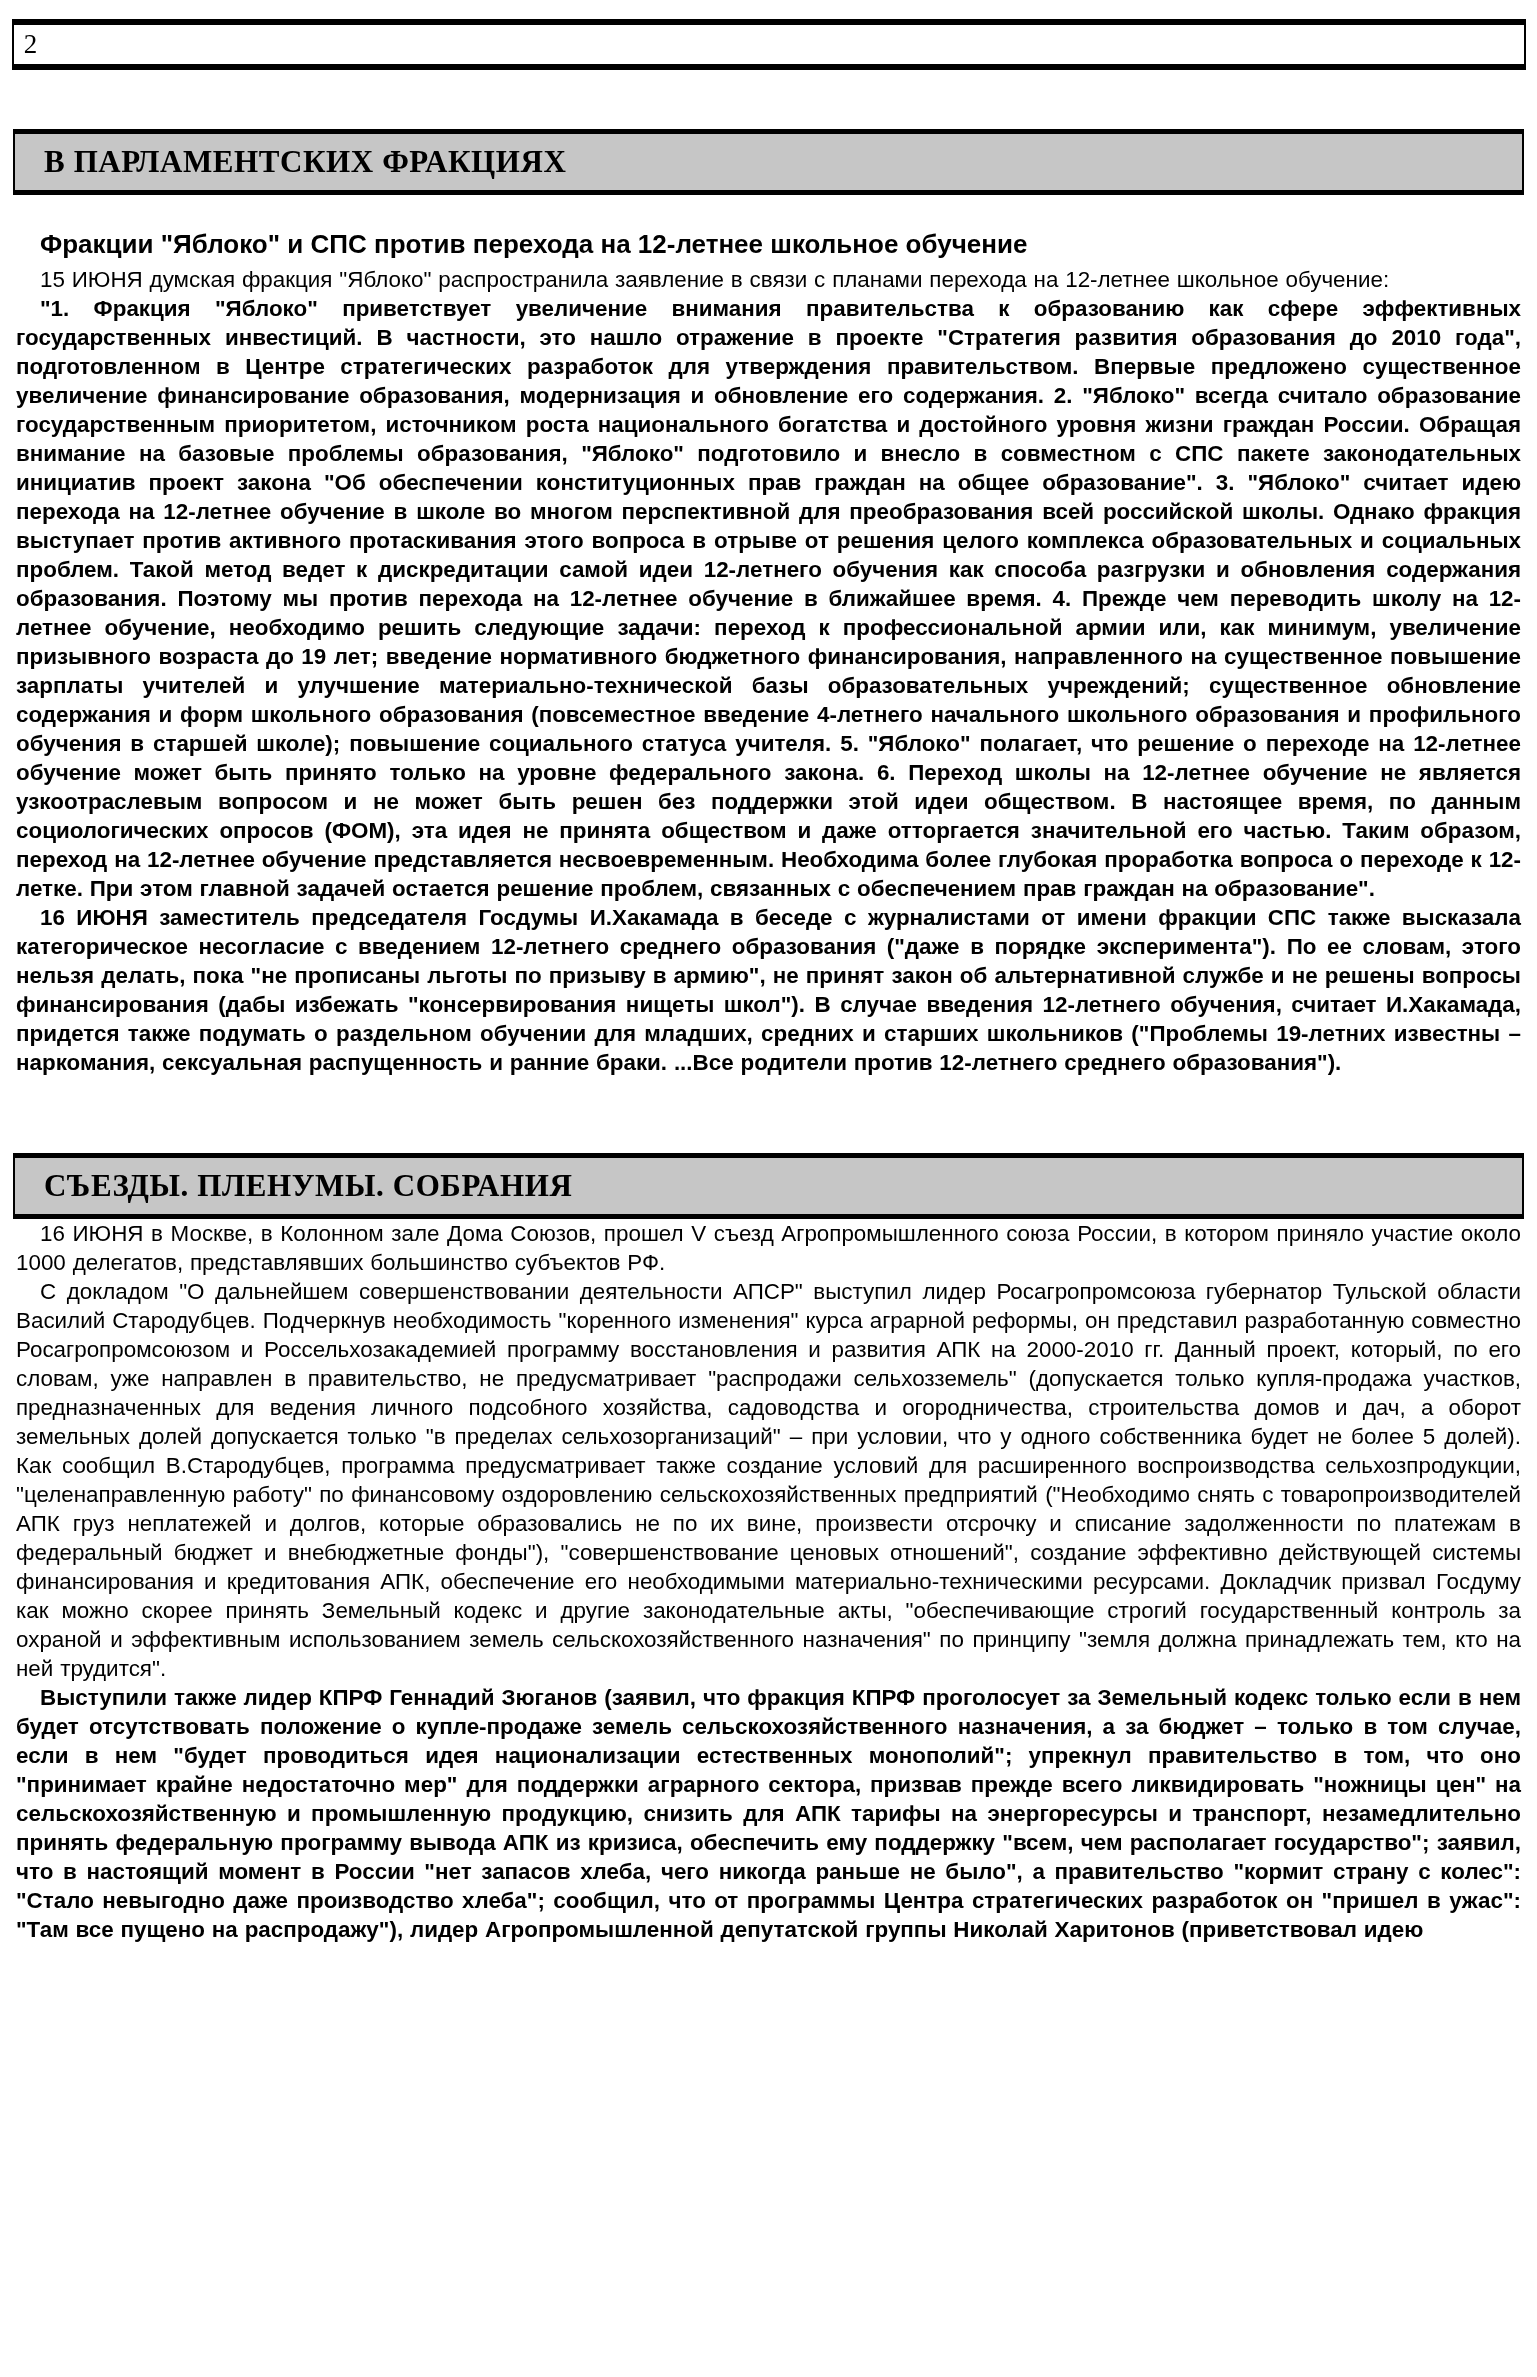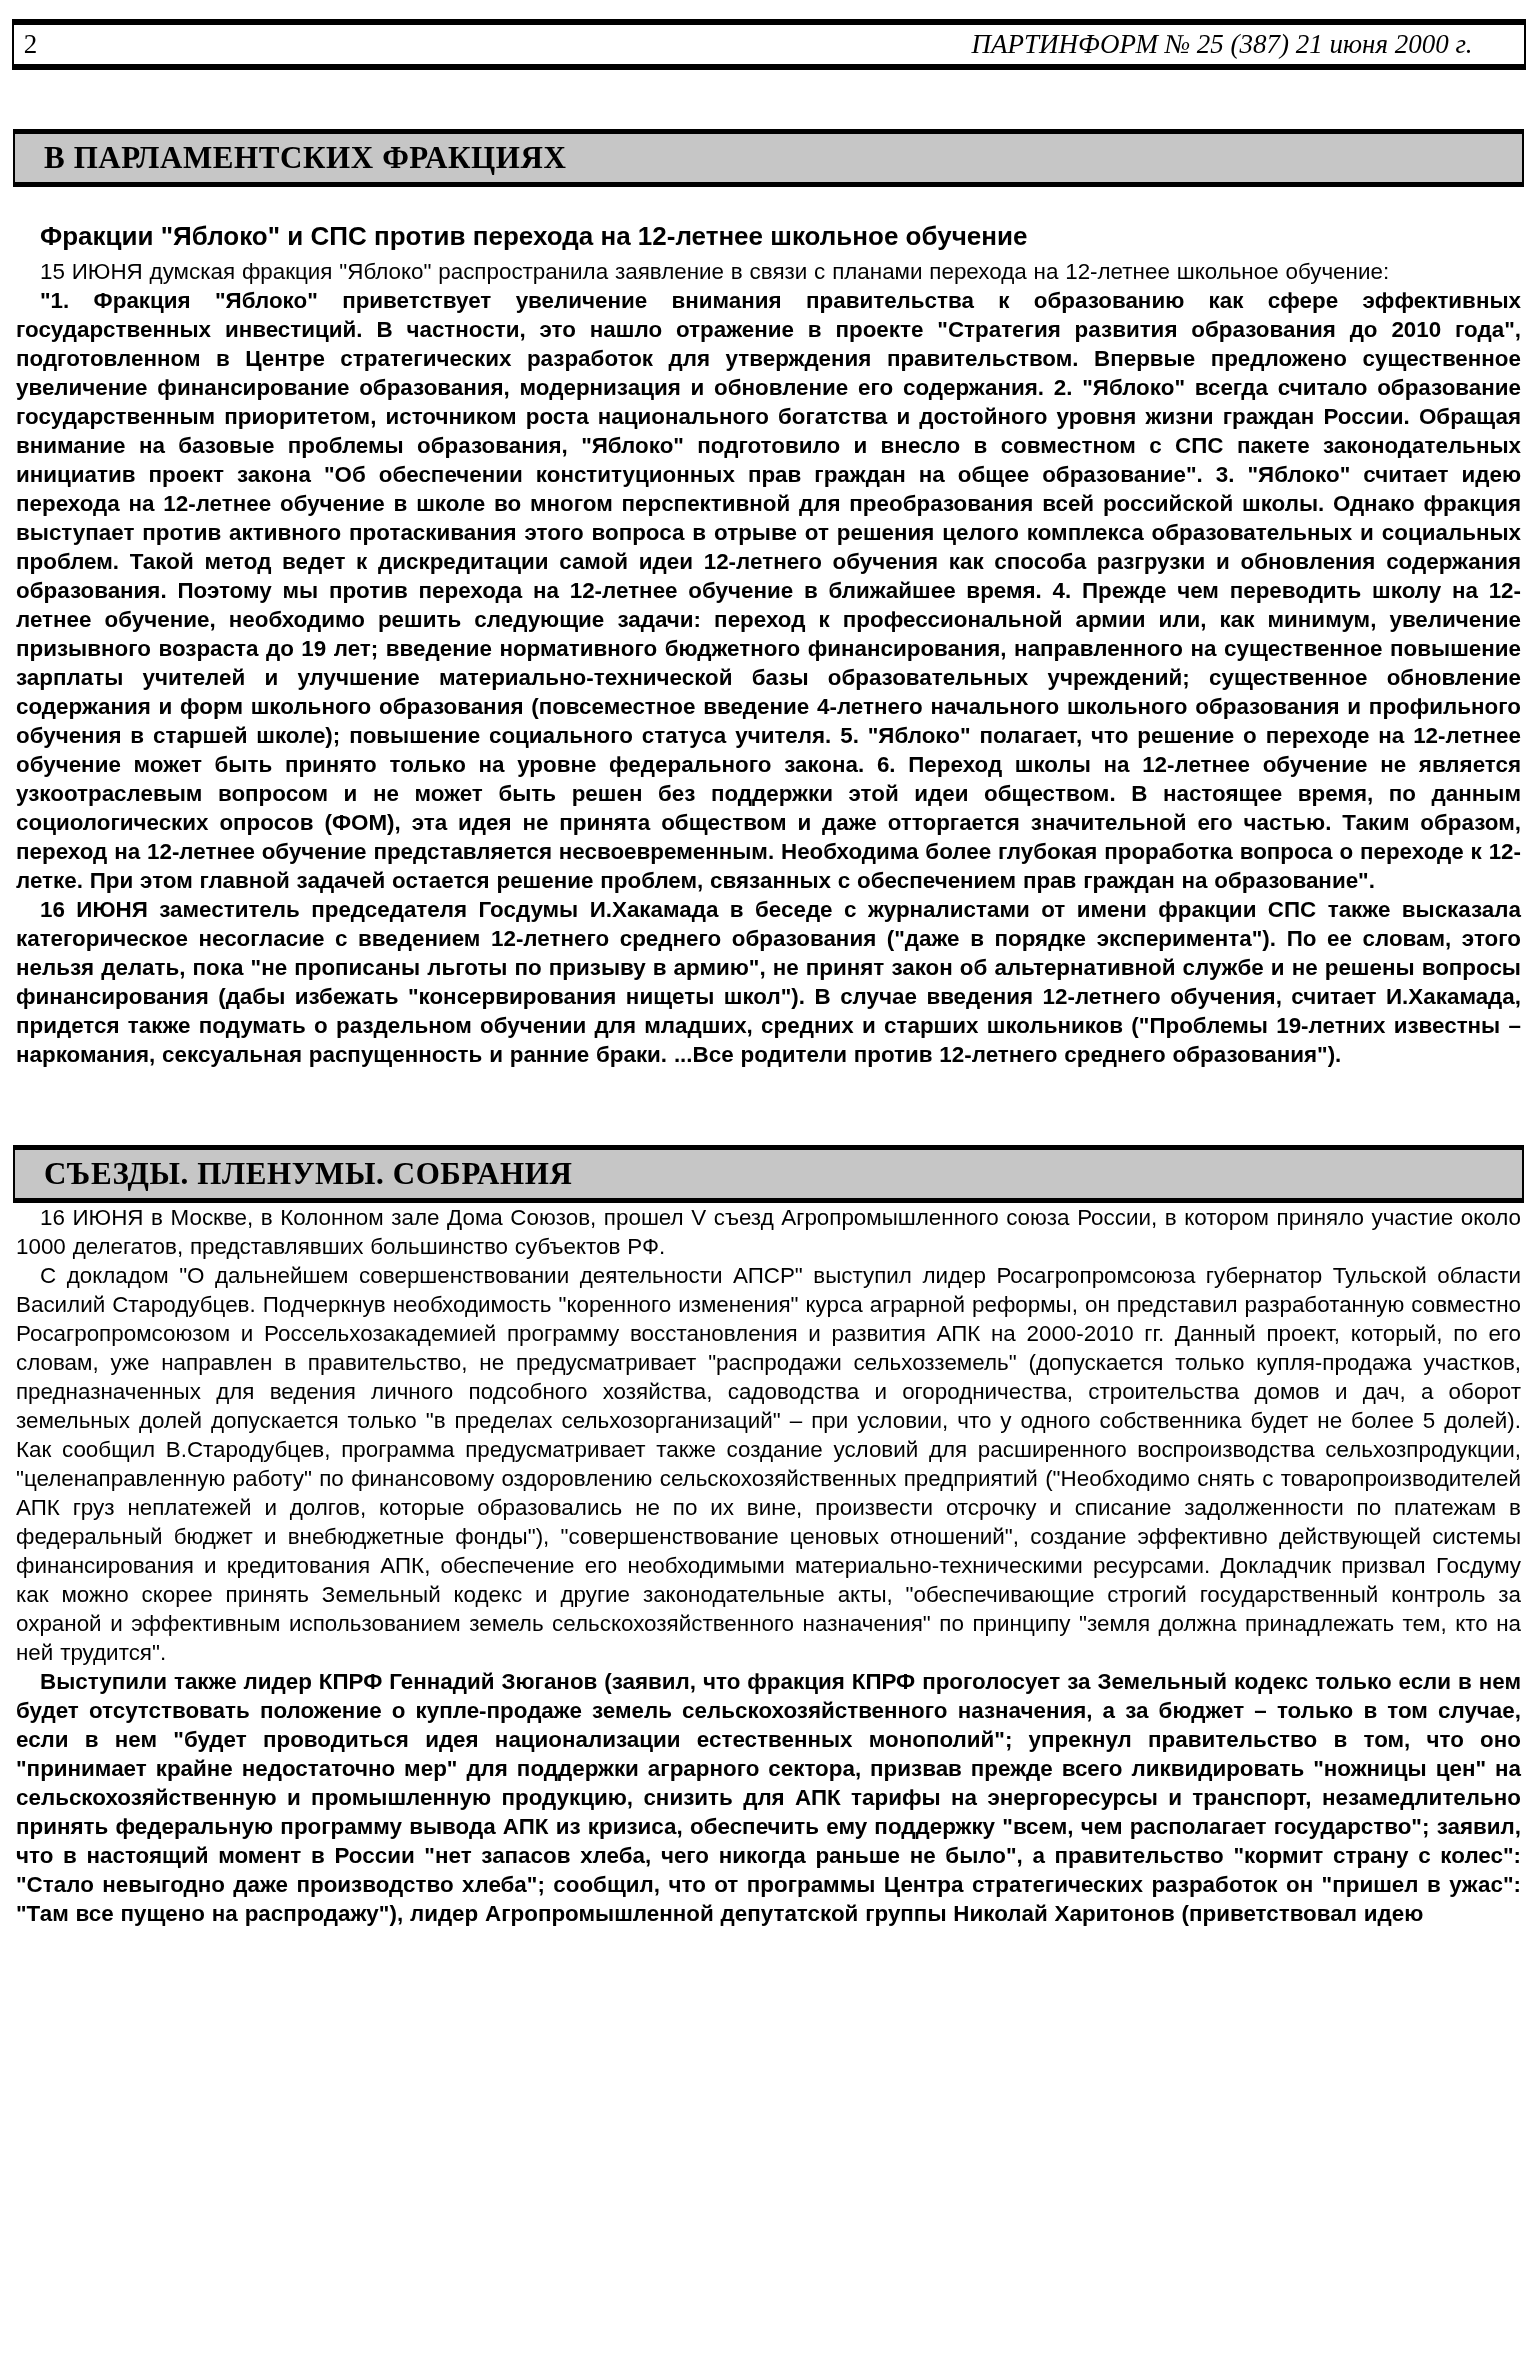--- a/index.html
+++ b/index.html
@@ -31,21 +31,21 @@
   .page-number { font-style: normal; }
   .issue-title { font-style: italic; }
 
   
   .banner {
     margin: 59px 13px 0 13px;
     background: #c6c6c6;
     border: 2.6px solid #000000;
     border-top-width: 5.8px;
     border-bottom-width: 5.8px;
-    height: 58px;
+    height: 66px;
     box-sizing: border-box;
     display: flex;
     align-items: center;
     padding-left: 29px;
     font-family: "Liberation Serif", serif;
     font-weight: bold;
     font-size: 31px;
     letter-spacing: 0.6px;
   }
   .banner.second { margin-top: 76px; }
@@ -67,21 +67,20 @@
   }
   .body-text p.bold { font-weight: bold; }
 </style>
 </head>
 <body>
 
 <div class="page">
 
   <div class="header-box">
     <span class="page-number">2</span>
-    <span class="issue-title">ПАРТИНФОРМ № 25 (387) 21 июня 2000 г.</span>
   </div>
 
   <div class="banner">
     <span>В ПАРЛАМЕНТСКИХ ФРАКЦИЯХ</span>
   </div>
 
   <div class="article">
     <h2 class="article-title">Фракции "Яблоко" и СПС против перехода на 12-летнее школьное обучение</h2>
     <div class="body-text">
       <p class="regular">15 ИЮНЯ думская фракция "Яблоко" распространила заявление в связи с планами перехода на 12-летнее школьное обучение:</p>

